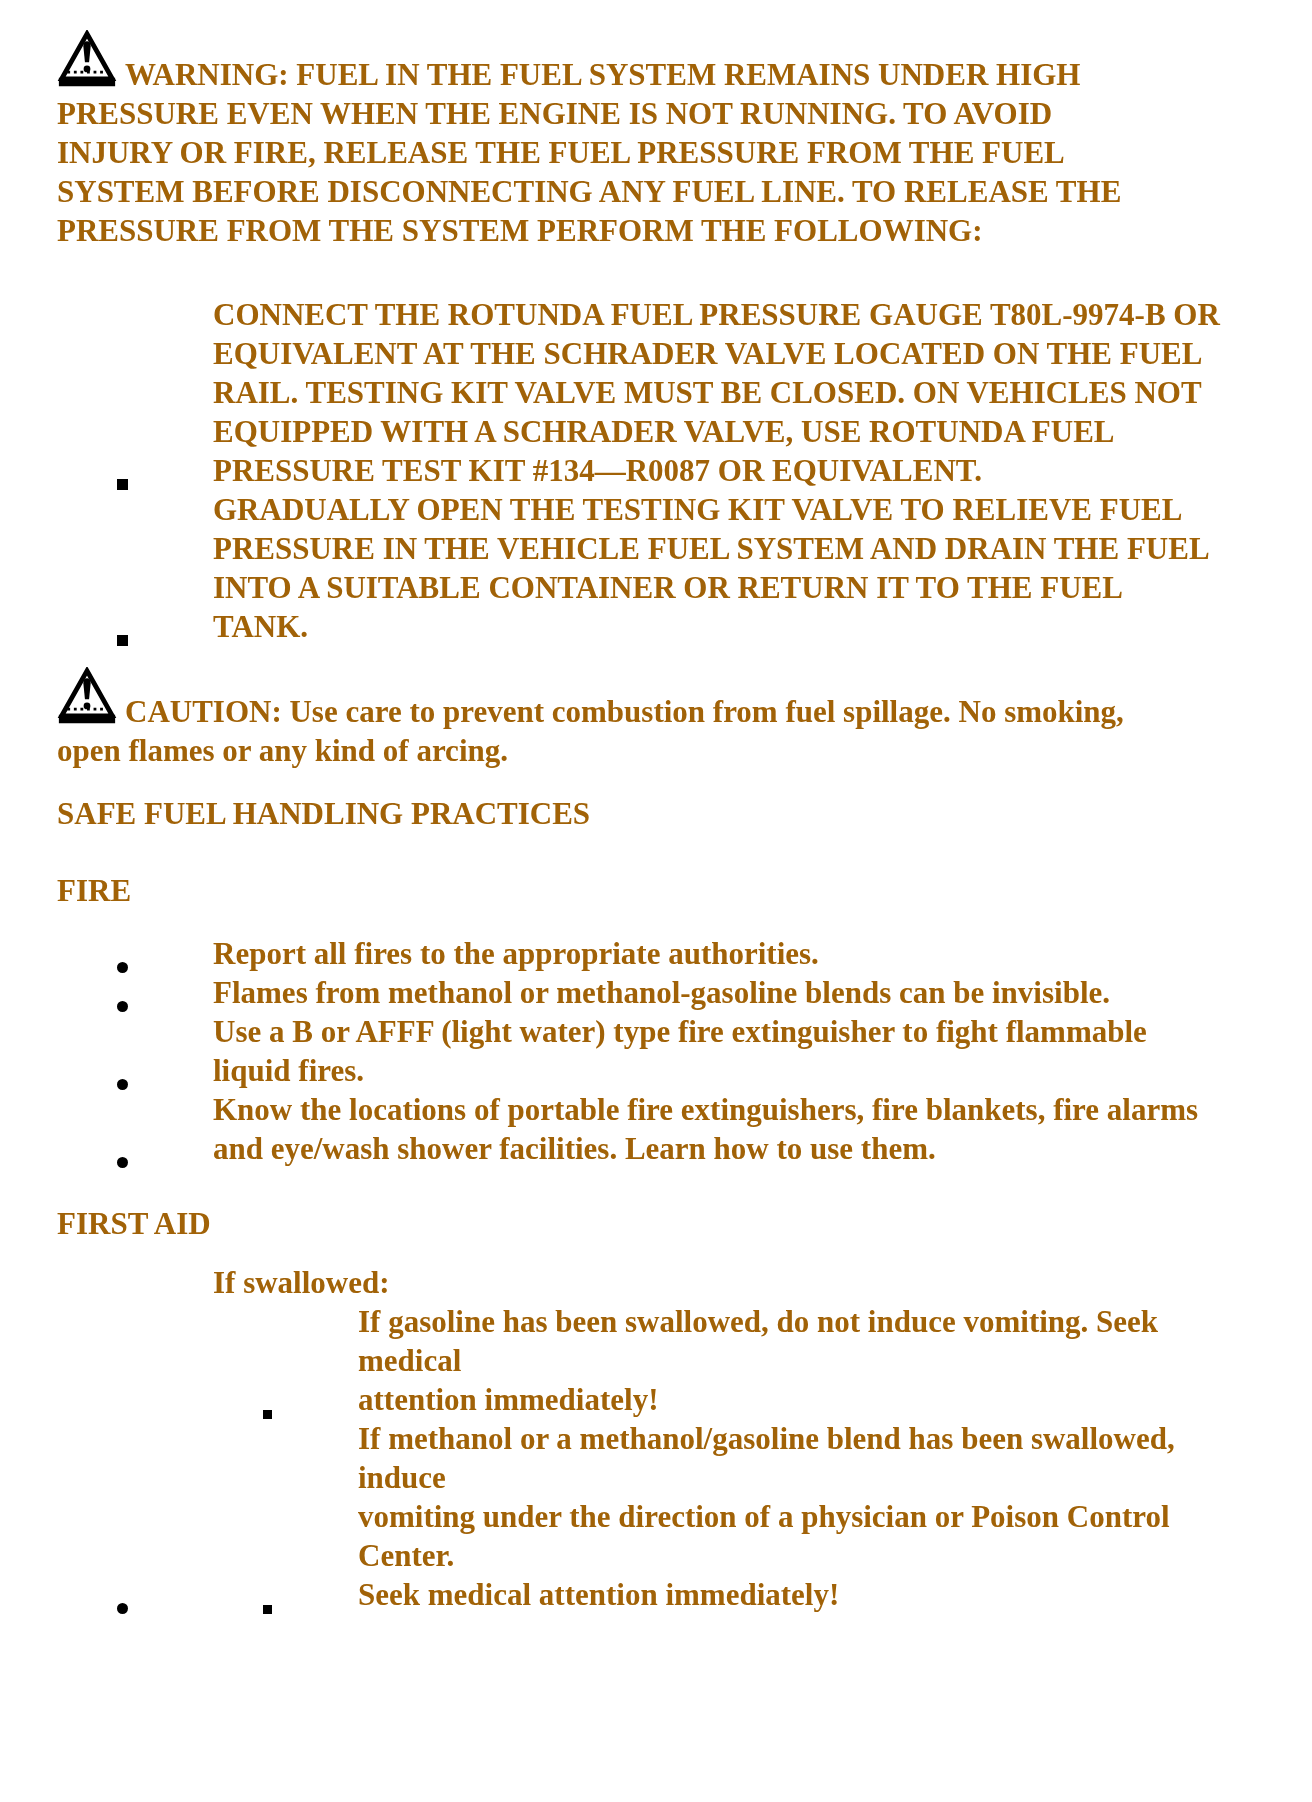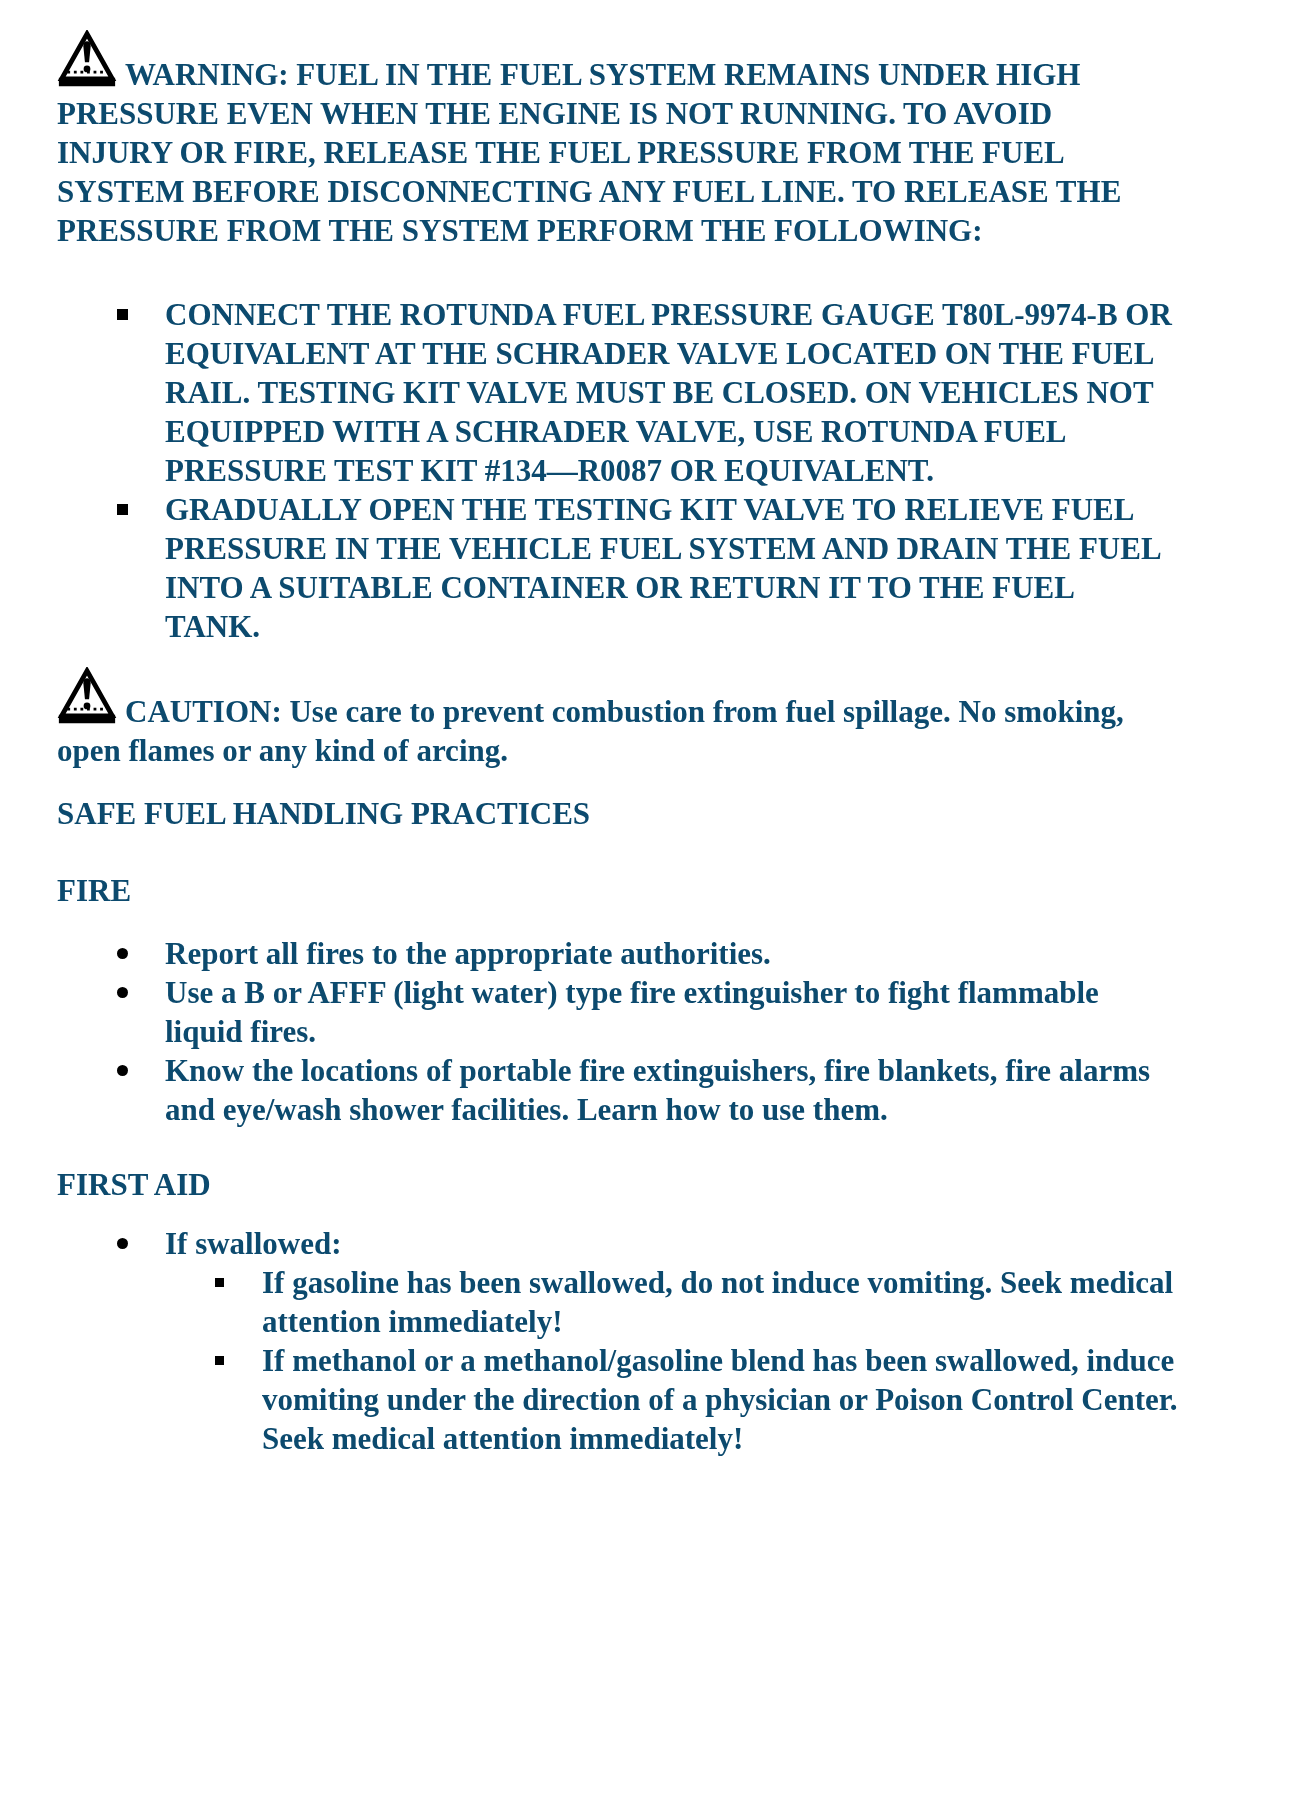--- a/index.html
+++ b/index.html
@@ -4,21 +4,21 @@
 <style>
   html, body { margin: 0; padding: 0; background: #e8e8e8; }
   .page {
     width: 1312px;
     height: 1802px;
     background: #ffffff;
     box-sizing: border-box;
     padding: 30px 58px 0 57px;
     font-family: "Liberation Serif", "DejaVu Serif", serif;
     font-weight: bold;
-    color: #0c4a6e;
+    color: #a16207;
     font-size: 31px;
     line-height: 39px;
     overflow: hidden;
   }
   .multiline { white-space: pre-line; }
 
   
   .warn-block { position: relative; }
   .tri-icon {
     position: absolute;
@@ -26,21 +26,21 @@
     top: 0;
     width: 60px;
     height: 60px;
     display: inline-block;
   }
   .tri-icon svg { display: block; width: 100%; height: 100%; }
   .warn-text { padding-top: 25px; text-indent: 68px; }
 
   
   .ulist { margin-top: 45px; }
-  .li { display: flex; align-items: flex-start; }
+  .li { display: flex; align-items: flex-end; gap: 48px; }
   .bullet-sq {
     flex: 0 0 auto;
     width: 11px; height: 11px;
     background: #000;
     margin: 14px 37px 0 60px;
   }
   .bullet-rd {
     flex: 0 0 auto;
     width: 11px; height: 11px;
     background: #000;
@@ -119,20 +119,24 @@
   <div class="heading-1">SAFE FUEL HANDLING PRACTICES</div>
   <div class="heading-3">FIRE</div>
 
   <div class="ulist fire-list">
     <div class="li">
       <span class="bullet-rd"></span>
       <div class="li-text multiline">Report all fires to the appropriate authorities.</div>
     </div>
     <div class="li">
       <span class="bullet-rd"></span>
+      <div class="li-text multiline">Flames from methanol or methanol-gasoline blends can be invisible.</div>
+    </div>
+    <div class="li">
+      <span class="bullet-rd"></span>
       <div class="li-text multiline">Use a B or AFFF (light water) type fire extinguisher to fight flammable
 liquid fires.</div>
     </div>
     <div class="li">
       <span class="bullet-rd"></span>
       <div class="li-text multiline">Know the locations of portable fire extinguishers, fire blankets, fire alarms
 and eye/wash shower facilities. Learn how to use them.</div>
     </div>
   </div>
 

